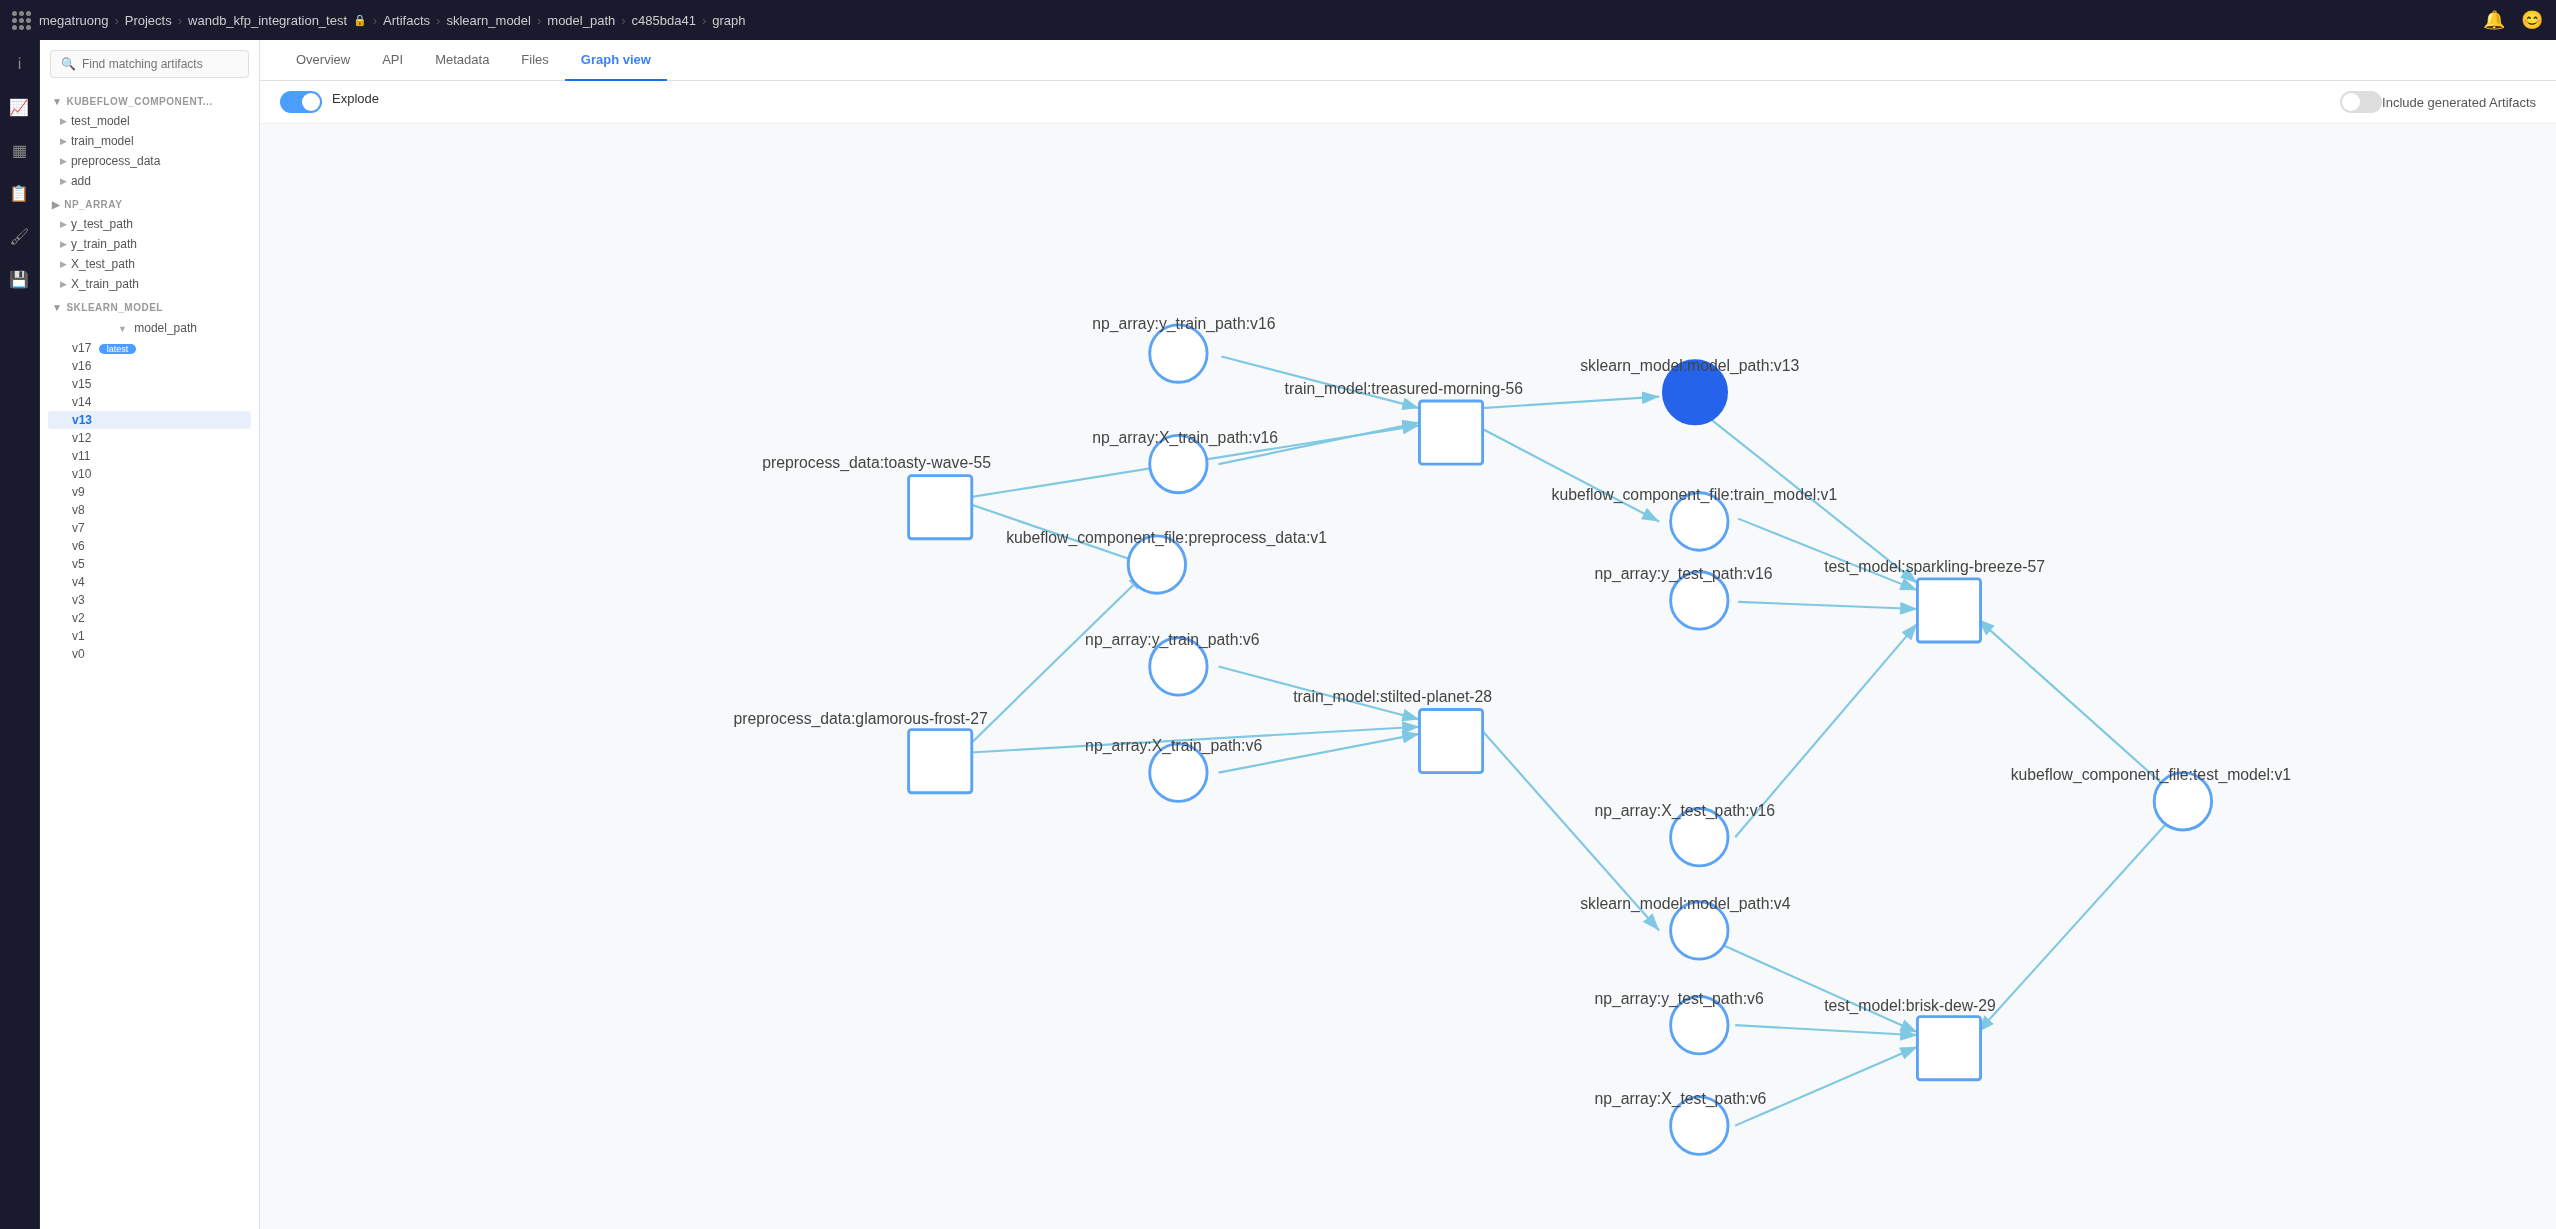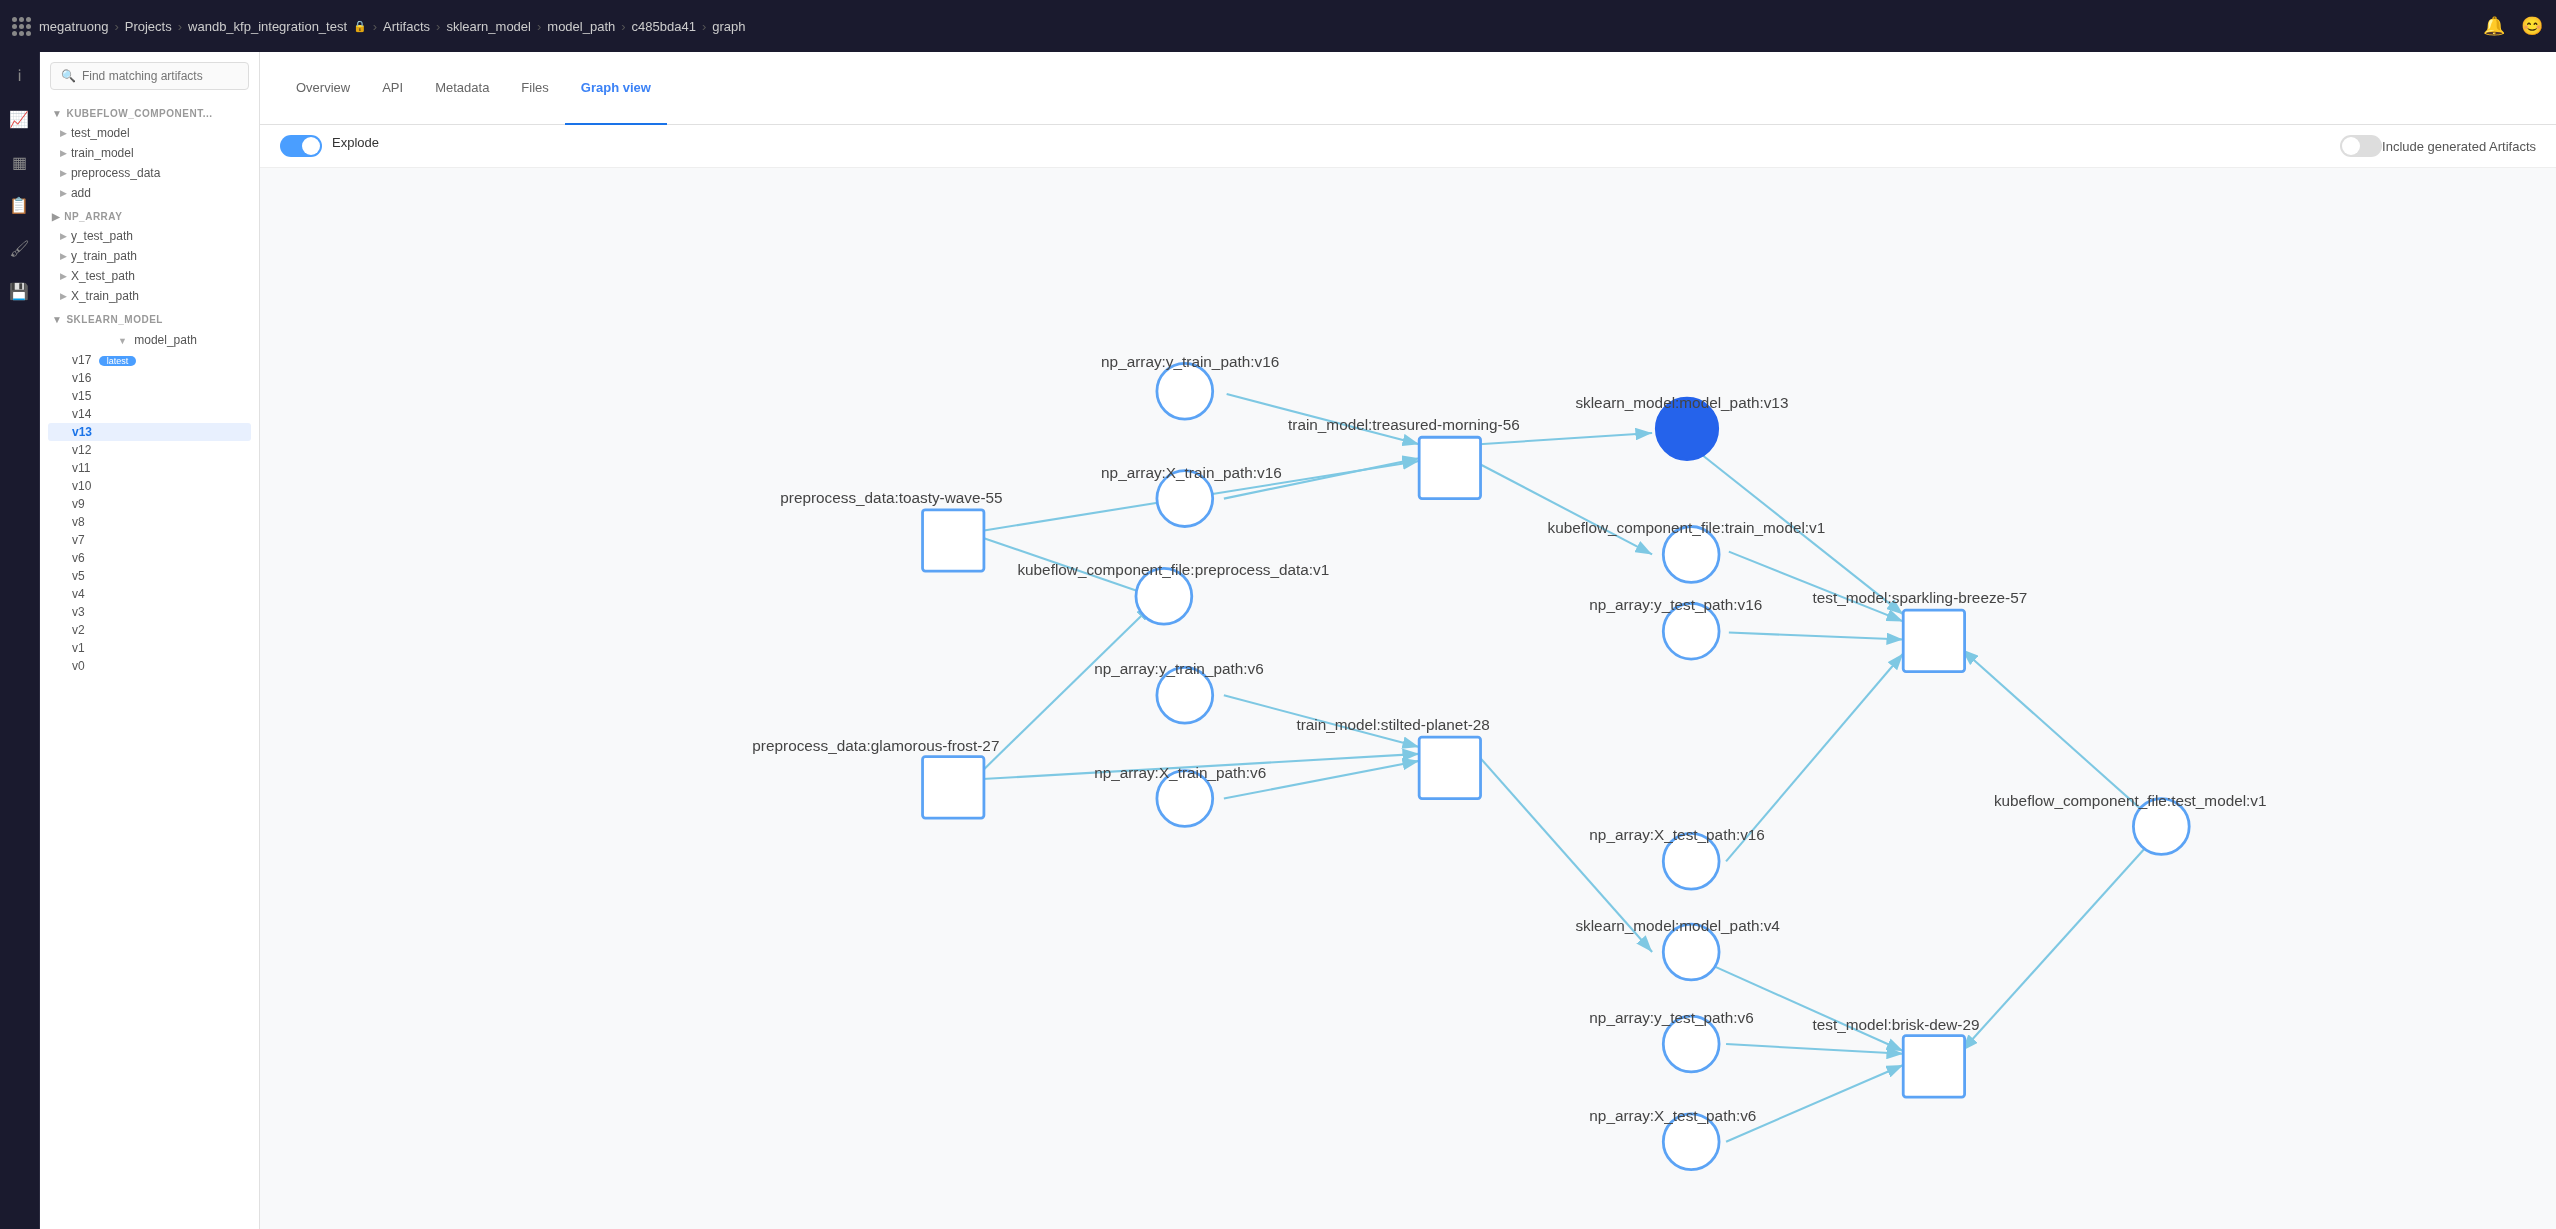--- a/index.html
+++ b/index.html
@@ -1,21 +1,21 @@
 <!DOCTYPE html>
 <html><head>
   <meta charset="utf-8">
   <style>
     * { box-sizing: border-box; margin: 0; padding: 0; }
     body { font-family: -apple-system, BlinkMacSystemFont, 'Segoe UI', sans-serif; background: #f5f5f5; color: #333; font-size: 13px; }
 
     
     .topnav {
       display: flex; align-items: center; background: #1a1a2e; color: #ccc;
-      height: 52px; padding: 0 12px; gap: 8px; font-size: 13px;
+      height: 40px; padding: 0 12px; gap: 8px; font-size: 13px;
     }
     .logo-dot { width: 5px; height: 5px; background: #888; border-radius: 50%; }
     .logo-grid { display: grid; grid-template-columns: 1fr 1fr 1fr; gap: 2px; }
     .breadcrumb { display: flex; align-items: center; gap: 6px; color: #aaa; font-size: 13px; }
     .breadcrumb .sep { color: #555; }
     .breadcrumb .crumb { color: #ccc; cursor: pointer; }
     .breadcrumb .lock-icon { font-size: 11px; color: #888; }
     .topnav-right { margin-left: auto; display: flex; align-items: center; gap: 16px; }
     .topnav-icon { font-size: 18px; color: #aaa; cursor: pointer; }
 
@@ -66,21 +66,21 @@
 
     
     .main { flex: 1; display: flex; flex-direction: column; overflow: hidden; background: #fafafa; }
 
     
     .tabs {
       display: flex; align-items: center; background: #fff; border-bottom: 1px solid #e0e0e0;
       padding: 0 20px;
     }
     .tab {
-      padding: 28px 16px; font-size: 13px; color: #666; cursor: pointer;
+      padding: 12px 16px; font-size: 13px; color: #666; cursor: pointer;
       border-bottom: 2px solid transparent; margin-bottom: -1px;
     }
     .tab.active { color: #3b82f6; border-bottom-color: #1a73e8; font-weight: 600; }
 
     
     .graph-area { flex: 1; position: relative; overflow: hidden; background: #f8f9fa; }
 
     
     .explode-bar {
       display: flex; align-items: flex-start; gap: 10px; padding: 10px 20px;

